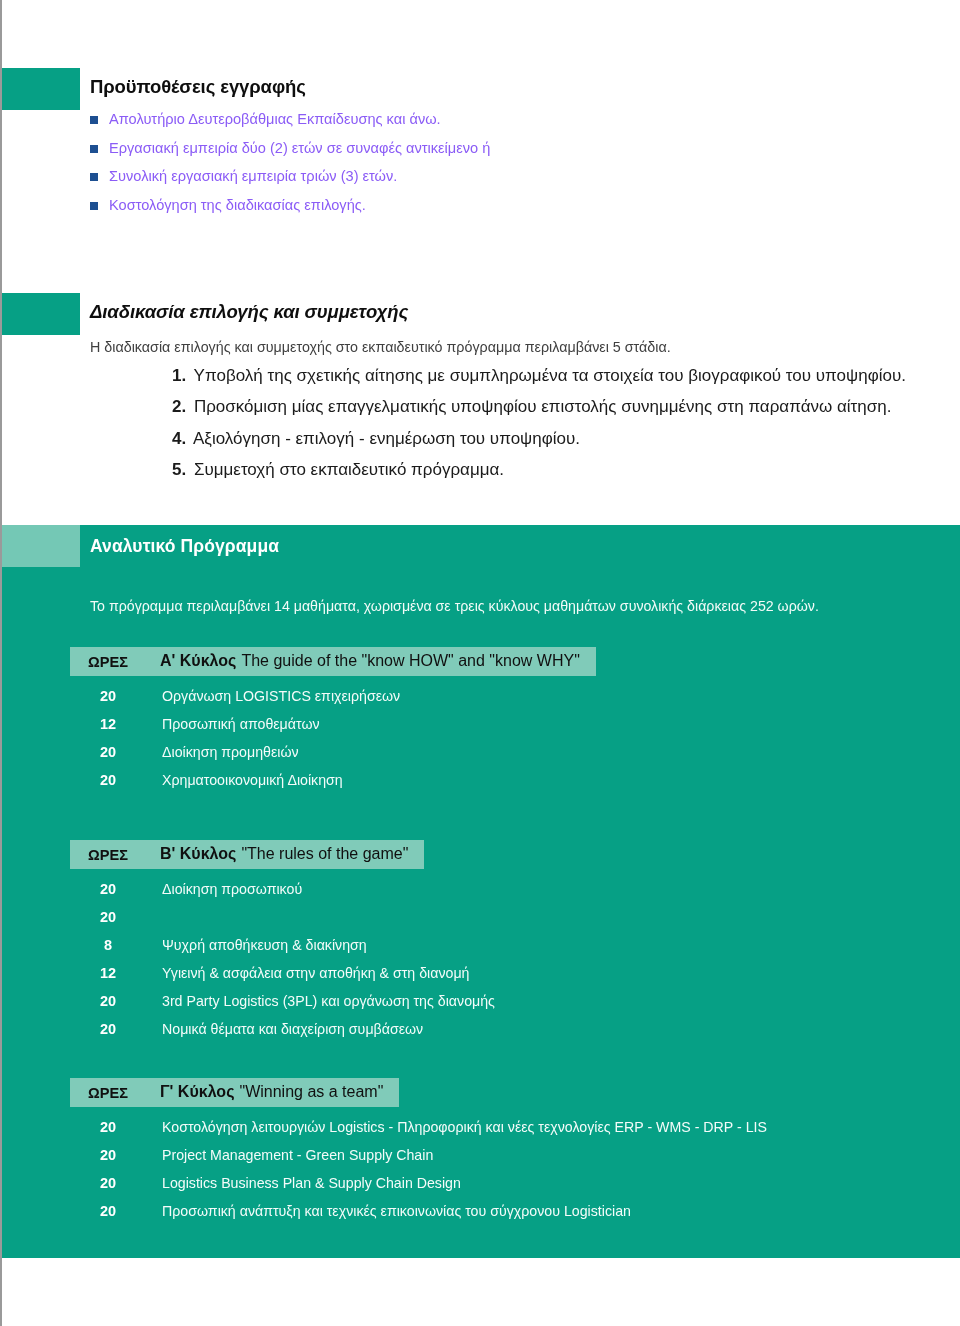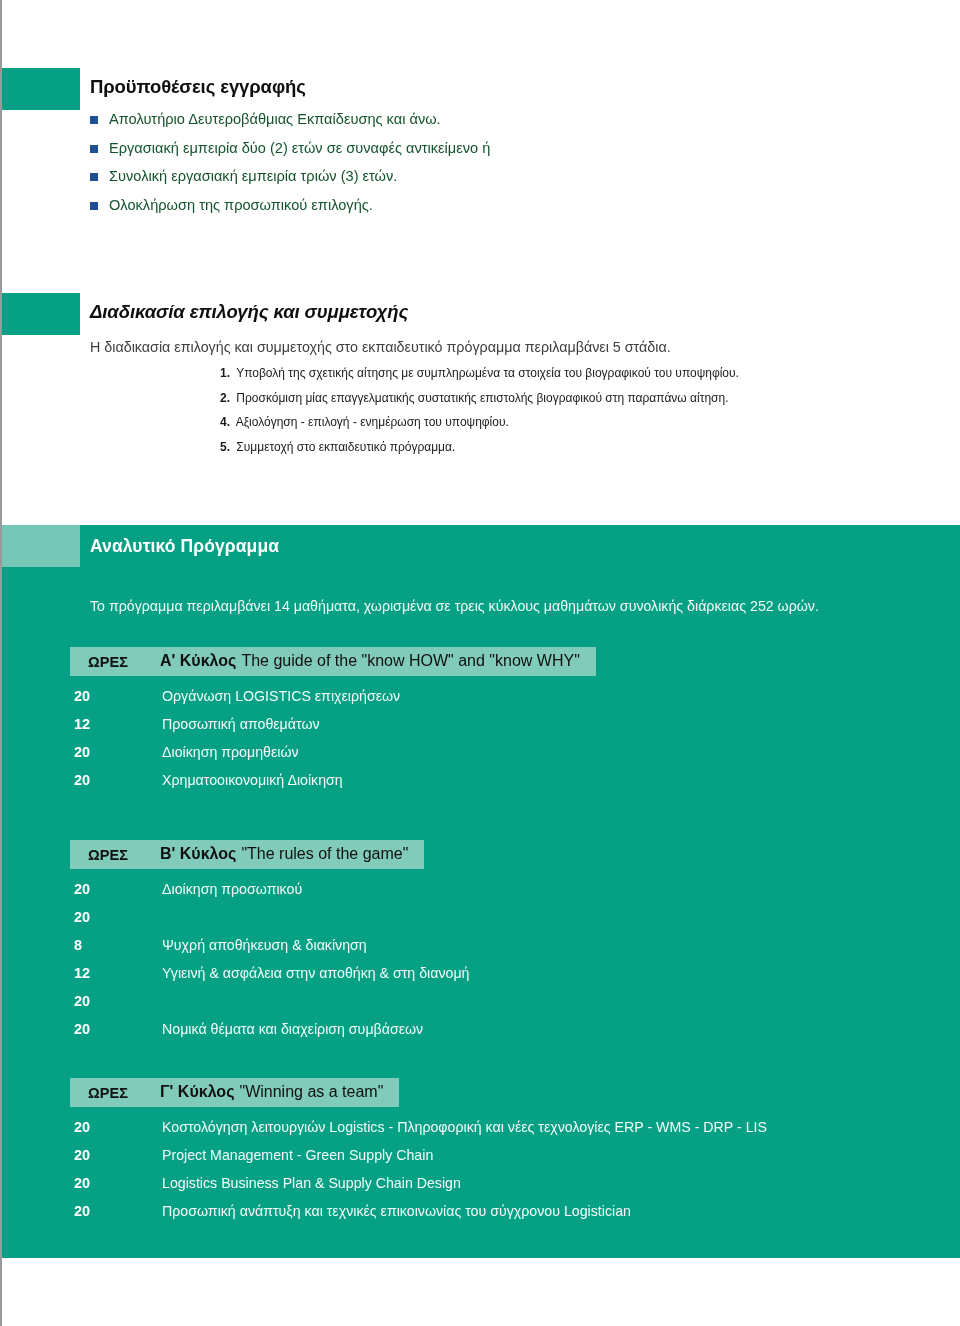--- a/index.html
+++ b/index.html
@@ -33,40 +33,39 @@
     white-space:nowrap;
   }
   #title-1{top:76px;}
   #title-2{top:301px;font-style:italic;}
 
   
   .bullet-list{position:absolute;left:88px;top:110px;width:700px;}
   .bullet-row{
     display:flex;align-items:flex-start;
     margin-bottom:9px;
-    font-size:14.6px;color:#14532d;line-height:1.34;
+    font-size:14.6px;color:#8b5cf6;line-height:1.34;
   }
   .bullet-sq{
     width:8px;height:8px;background:#1d4f91;
     margin-top:6px;margin-right:11px;flex:0 0 auto;
   }
   .bullet-txt{flex:1 1 auto;}
 
   
   .intro-p{
     position:absolute;left:88px;top:337px;width:820px;
     font-size:14.3px;color:#404040;line-height:1.4;
   }
 
   
   .steps{position:absolute;left:170px;top:365px;width:760px;}
   .step-row{
-    font-size:12px;color:#1b1b1b;line-height:1.35;margin-bottom:8.5px;
-    white-space:nowrap;
-    margin-left:48px;
+    font-size:17px;color:#1b1b1b;line-height:1.35;margin-bottom:8.5px;
+    white-space:nowrap;
   }
   .step-num{font-weight:bold;margin-right:3px;}
 
   
   .green-zone{
     position:absolute;left:0;top:525px;width:960px;height:733px;
     background:#06a085;
   }
   .green-accent{
     position:absolute;left:0;top:0;width:78px;height:42px;
@@ -107,20 +106,21 @@
     font-size:16px;color:#101010;font-weight:normal;
   }
 
   .course-row{
     display:flex;align-items:baseline;
     margin-top:12px;
     white-space:nowrap;
   }
   .course-hours{
     width:72px;flex:0 0 auto;
+    text-align:center;
     font-size:14.5px;font-weight:bold;color:#ffffff;
     padding-left:4px;box-sizing:border-box;
   }
   .course-name{
     font-size:14.2px;color:#f4fcfa;
     padding-left:20px;
   }
 
   
   .footer{
@@ -154,32 +154,32 @@
         <div class="bullet-row">
           <span class="bullet-sq"></span>
           <span class="bullet-txt" style="width: 330px; white-space: normal;">Εργασιακή εμπειρία δύο (2) ετών σε συναφές αντικείμενο ή</span>
         </div>
         <div class="bullet-row">
           <span class="bullet-sq"></span>
           <span class="bullet-txt">Συνολική εργασιακή εμπειρία τριών (3) ετών.</span>
         </div>
         <div class="bullet-row">
           <span class="bullet-sq"></span>
-          <span class="bullet-txt">Ολοκλήρωση της προσωπικού επιλογής.</span>
+          <span class="bullet-txt">Κοστολόγηση της διαδικασίας επιλογής.</span>
         </div>
       </div>
 
     <div class="accent-block" id="accent-2"></div>
     <div class="sec-title" id="title-2">Διαδικασία επιλογής και συμμετοχής</div>
 
     <div class="intro-p">Η διαδικασία επιλογής και συμμετοχής στο εκπαιδευτικό πρόγραμμα περιλαμβάνει 5 στάδια.</div>
 
     <div class="steps" id="steps-list">
         <div class="step-row"><span class="step-num">1.</span><span> Υποβολή της σχετικής αίτησης με συμπληρωμένα τα στοιχεία του βιογραφικού του υποψηφίου.</span></div>
-        <div class="step-row"><span class="step-num">2.</span><span> Προσκόμιση μίας επαγγελματικής συστατικής επιστολής βιογραφικού στη παραπάνω αίτηση.</span></div>
+        <div class="step-row"><span class="step-num">2.</span><span> Προσκόμιση μίας επαγγελματικής υποψηφίου επιστολής συνημμένης στη παραπάνω αίτηση.</span></div>
         <div class="step-row"><span class="step-num">4.</span><span> Αξιολόγηση - επιλογή - ενημέρωση του υποψηφίου.</span></div>
         <div class="step-row"><span class="step-num">5.</span><span> Συμμετοχή στο εκπαιδευτικό πρόγραμμα.</span></div>
       </div>
   </div>
 
   <div class="green-zone">
     <div class="green-accent"></div>
     <div class="green-title">Αναλυτικό Πρόγραμμα</div>
     <div class="green-intro">Το πρόγραμμα περιλαμβάνει 14 μαθήματα, χωρισμένα σε τρεις κύκλους μαθημάτων συνολικής διάρκειας 252 ωρών.</div>
 
@@ -210,20 +210,21 @@
         </div><div class="course-row">
           <span class="course-hours">20</span>
         </div><div class="course-row">
           <span class="course-hours">8</span>
           <span class="course-name">Ψυχρή αποθήκευση &amp; διακίνηση</span>
         </div><div class="course-row">
           <span class="course-hours">12</span>
           <span class="course-name">Υγιεινή &amp; ασφάλεια στην αποθήκη &amp; στη διανομή</span>
         </div><div class="course-row">
           <span class="course-hours">20</span>
+          <span class="course-name">3rd Party Logistics (3PL) και οργάνωση της διανομής</span>
         </div><div class="course-row">
           <span class="course-hours">20</span>
           <span class="course-name">Νομικά θέματα και διαχείριση συμβάσεων</span>
         </div></div>
     <div class="cycle" id="cycle-3"><div class="cycle-head">
           <span class="cycle-hours-label">ΩΡΕΣ</span>
           <span class="cycle-name">Γ' Κύκλος</span>
           <span class="cycle-sub">"Winning as a team"</span>
         </div><div class="course-row">
           <span class="course-hours">20</span>

